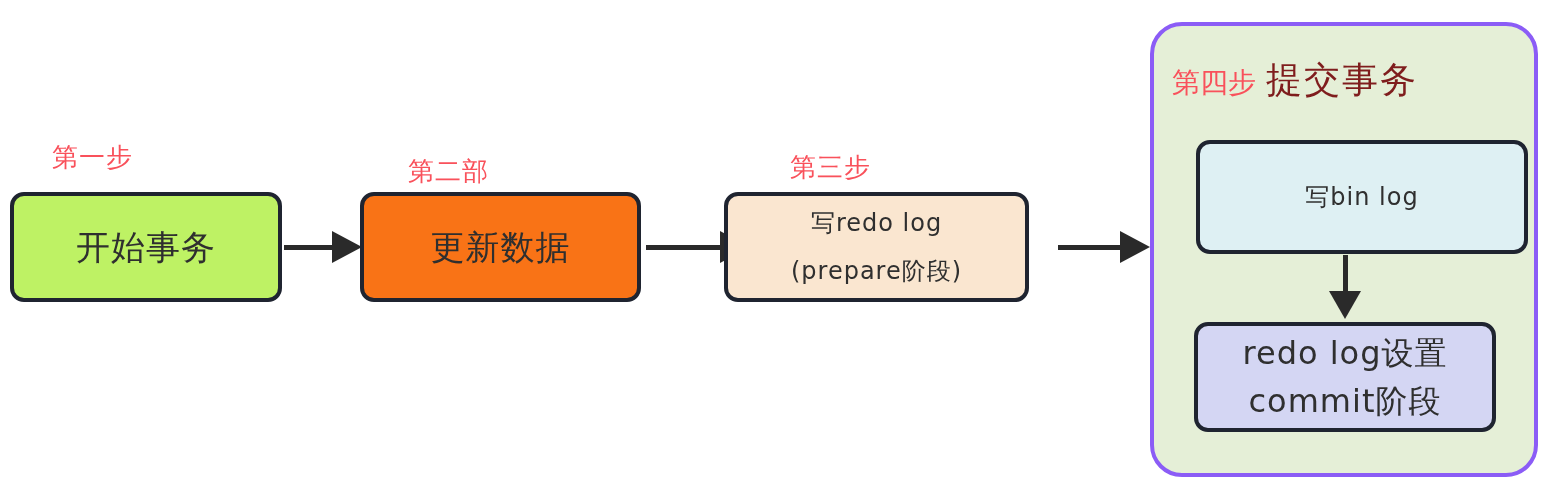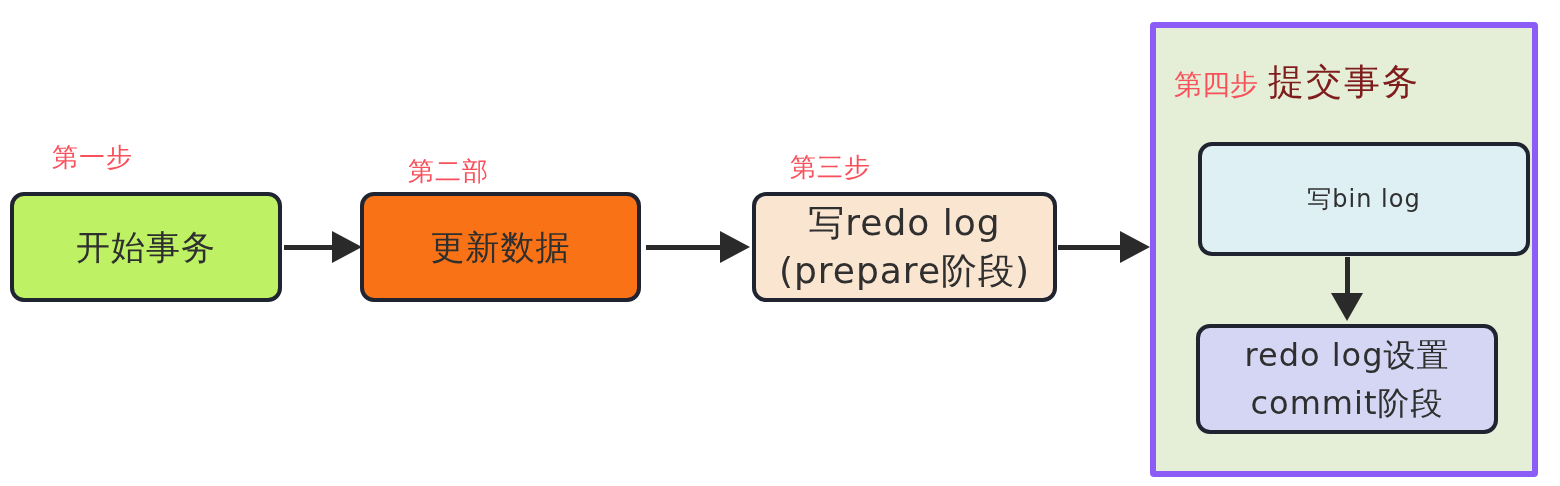--- a/index.html
+++ b/index.html
@@ -37,21 +37,21 @@
     justify-content: center;
     color: #2f2f2f;
     font-size: 34px;
     font-weight: 500;
     text-align: center;
     line-height: 48px;
     letter-spacing: 1px;
   }
   .node-begin   { left: 10px;  top: 192px; width: 272px; height: 110px; background: #bef264; }
   .node-update  { left: 360px; top: 192px; width: 281px; height: 110px; background: #f97316; }
-  .node-redo    { left: 752px; top: 192px; width: 305px; height: 110px; background: #fae6d0; font-size: 36px; }
+  .node-redo    { left: 724px; top: 192px; width: 305px; height: 110px; background: #fae6d0; font-size: 24px; }
   
   .arrow-h {
     position: absolute;
     height: 32px;
     display: flex;
     align-items: center;
   }
   .arrow-h .shaft {
     flex: 1 1 auto;
     height: 5px;
@@ -68,22 +68,22 @@
   .arrow-2 { left: 646px;  top: 231px; width: 104px; }
   .arrow-3 { left: 1058px; top: 231px; width: 92px; }
   
   .group {
     position: absolute;
     left: 1150px;
     top: 22px;
     width: 388px;
     height: 455px;
     box-sizing: border-box;
-    border: 6px solid #8b5cf6;
-    border-radius: 4px;
+    border: 4px solid #8b5cf6;
+    border-radius: 32px;
     background: #e5efd7;
   }
   .group-header {
     position: absolute;
     left: 18px;
     top: 30px;
     display: flex;
     align-items: baseline;
     gap: 10px;
     white-space: nowrap;

